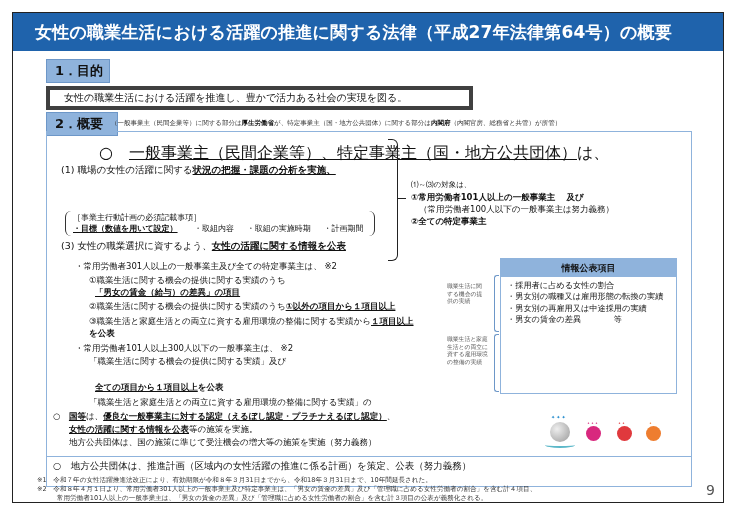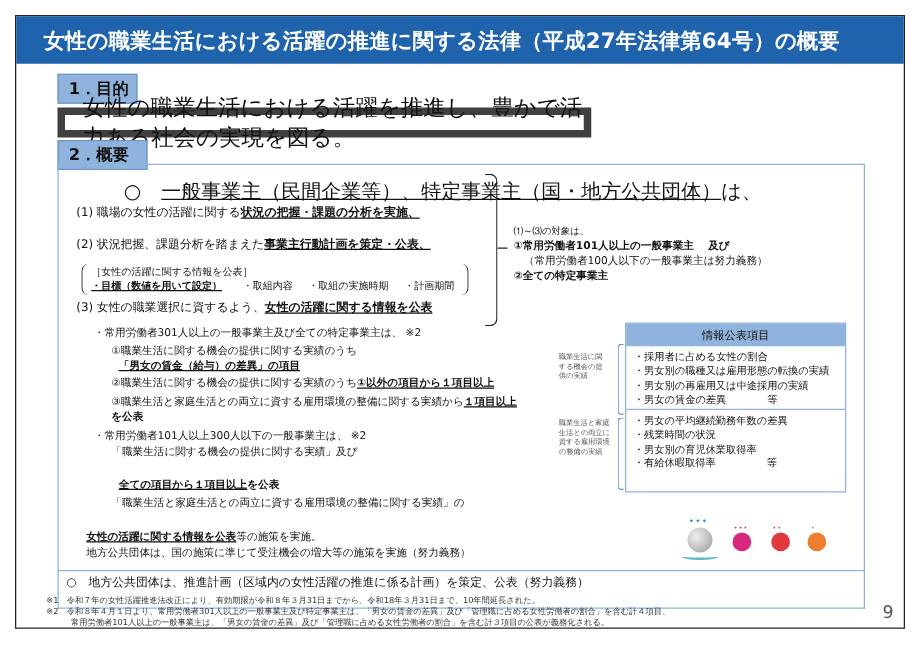--- a/index.html
+++ b/index.html
@@ -1,37 +1,37 @@
 <!DOCTYPE html>
 <html><head>
 <meta charset="utf-8">
 <style>
   * { box-sizing: border-box; margin: 0; padding: 0; }
   html, body { width: 736px; height: 516px; background: #ffffff; overflow: hidden; }
   body { font-family: "DejaVu Sans", "Liberation Sans", sans-serif; color: #111; position: relative; }
   .frame { position: absolute; left: 12px; top: 12px; width: 712px; height: 491px; border: 1.5px solid #222; background: #fff; }
   .title-bar { position: absolute; left: 0; top: 0; width: 100%; height: 38px; background: #1f63ac; color: #fff; font-weight: bold; font-size: 17px; display: flex; align-items: center; padding-left: 22px; letter-spacing: 0.2px; }
   .sec-label { position: absolute; background: #8fb3dc; border: 1px solid #6d97c8; font-weight: bold; font-size: 13px; color: #111; display: flex; align-items: center; padding-left: 8px; }
-  .purpose-box { position: absolute; left: 33px; top: 73px; width: 427px; height: 24px; border: 6px solid #404040; font-size: 18px; display: flex; align-items: center; padding-left: 14px; }
+  .purpose-box { position: absolute; left: 33px; top: 73px; width: 427px; height: 24px; border: 4px solid #404040; font-size: 10px; display: flex; align-items: center; padding-left: 14px; }
   .sunset { position: absolute; left: 500px; top: 55px; width: 138px; height: 37px; border: 1px dotted #d22; font-size: 12px; line-height: 15px; padding: 2px 6px; }
   .sunset .note { font-size: 8px; margin-left: 6px; }
   .overview-note { position: absolute; left: 98px; top: 106px; font-size: 6.5px; color: #333; white-space: nowrap; }
   .overview-note b { color: #111; }
   .main-box { position: absolute; left: 33px; top: 118px; width: 646px; height: 356px; border: 1px solid #8fb3dc; border-top: none; }
   .main-box::before { content: ""; position: absolute; left: 0; top: 0; width: 100%; border-top: 1px solid #8fb3dc; }
   .t { position: absolute; white-space: nowrap; }
   .u { text-decoration: underline; font-weight: bold; }
   .b { font-weight: bold; }
   .s12 { font-size: 16px; margin-left: 46px; }
   .s10 { font-size: 9.5px; }
   .s9 { font-size: 8.5px; }
   .bracket-big { position: absolute; border: 1.5px solid #222; border-left: none; border-radius: 0 6px 6px 0; }
   .paren-box { position: absolute; left: 52px; top: 198px; width: 310px; height: 25px; border-left: 1.2px solid #333; border-right: 1.2px solid #333; border-radius: 6px; font-size: 8px; line-height: 11px; padding-left: 7px; padding-top: 1px; }
   .info-panel { position: absolute; left: 487px; top: 245px; width: 177px; height: 136px; border: 1px solid #8fb3dc; }
-  .info-head { height: 18px; background: #8fb3dc; font-weight: normal; font-size: 9px; display: flex; align-items: center; justify-content: center; }
+  .info-head { height: 18px; background: #8fb3dc; font-weight: bold; font-size: 9px; display: flex; align-items: center; justify-content: center; }
   .info-grp { border-bottom: 1px solid #8fb3dc; padding: 3px 4px 2px 6px; font-size: 8.2px; line-height: 11.3px; }
   .info-grp:last-child { border-bottom: none; }
   .side-label { position: absolute; font-size: 5.8px; color: #555; line-height: 7.5px; white-space: normal; }
   .side-brace { position: absolute; width: 5px; border: 1px solid #6d97c8; border-right: none; border-radius: 3px 0 0 3px; }
   .footnote { position: absolute; font-size: 6.6px; color: #333; white-space: nowrap; line-height: 9px; }
   .page-num { position: absolute; right: 8px; bottom: 4px; font-size: 14px; color: #555; }
   .logo { position: absolute; border-radius: 50%; }
   .crown { position: absolute; font-size: 5px; letter-spacing: 1px; }
 </style>
 </head>
@@ -41,34 +41,34 @@
 
   <div class="title-bar">女性の職業生活における活躍の推進に関する法律（平成27年法律第64号）の概要</div>
 
   <div class="sec-label" style="left:33px; top:46px; width:64px; height:24px;">1．目的</div>
   <div class="purpose-box">
     <span>女性の職業生活における活躍を推進し、豊かで活力ある社会の実現を図る。</span>
   </div>
 
 
   <div class="sec-label" style="left:33px; top:99px; width:72px; height:24px;">2．概要</div>
+  <div class="overview-note">
+    <span>（一般事業主（民間企業等）に関する部分は</span><b>厚生労働省</b><span>が、特定事業主（国・地方公共団体）に関する部分は</span><b>内閣府</b><span>（内閣官房、総務省と共管）が所管）</span>
+  </div>
 
   <div class="main-box"></div>
 
   <div class="t s12" style="left:40px; top:130px;">
     <span>○　</span><span class="u" style="font-weight:normal;">一般事業主（民間企業等）、特定事業主（国・地方公共団体）</span><span>は、</span>
   </div>
   <div class="t s10" style="left:48px; top:151px;">
     <span>(1) 職場の女性の活躍に関する</span><span class="u">状況の把握・課題の分析を実施、</span>
   </div>
-  <div class="t s10" style="left:48px; top:176px;">
-    <span>(2) 状況把握、課題分析を踏まえた</span><span class="u">事業主行動計画を策定・公表、</span>
-  </div>
   <div class="paren-box">
-    <div>［女性の活躍に関する情報を公表］</div>
+    <div>［事業主行動計画の必須記載事項］</div>
     <div>
       <span class="u">・目標（数値を用いて設定）</span>
       <span style="margin-left:14px;">・取組内容</span>
       <span style="margin-left:10px;">・取組の実施時期</span>
       <span style="margin-left:10px;">・計画期間</span>
     </div>
   </div>
   <div class="t s10" style="left:48px; top:227px;">
     <span>(3) 女性の職業選択に資するよう、</span><span class="u">女性の活躍に関する情報を公表</span>
   </div>
@@ -107,28 +107,25 @@
   <div class="side-brace" style="left:481px; top:321px; height:58px;"></div>
 
   <div class="info-panel">
     <div class="info-head">情報公表項目</div>
     <div class="info-grp">
       <div>・採用者に占める女性の割合</div>
       <div>・男女別の職種又は雇用形態の転換の実績</div>
       <div>・男女別の再雇用又は中途採用の実績</div>
       <div>・男女の賃金の差異　　　　等</div>
     </div>
-    <div class="info-grp">
-      <div>・男女の平均継続勤務年数の差異</div>
-      <div>・残業時間の状況</div>
-      <div>・男女別の育児休業取得率</div>
-      <div>・有給休暇取得率　　　　　等</div>
-    </div>
   </div>
 
+  <div class="t s9" style="left:40px; top:398px;">
+    <span>○　</span><span class="u">国等</span><span>は、</span><span class="u">優良な一般事業主に対する認定（えるぼし認定・プラチナえるぼし認定）</span><span>、</span>
+  </div>
   <div class="t s9" style="left:56px; top:411px;">
     <span class="u">女性の活躍に関する情報を公表</span><span>等の施策を実施。</span>
   </div>
   <div class="t s9" style="left:56px; top:424px;">地方公共団体は、国の施策に準じて受注機会の増大等の施策を実施（努力義務）</div>
 
   <div>
     <div class="crown" style="left:538px; top:401px; color:#2a8fcf;">✦✦✦</div>
     <div class="logo" style="left:537px; top:409px; width:20px; height:20px; background:radial-gradient(circle at 35% 35%, #eee, #999);"></div>
     <div style="position:absolute; left:532px; top:429px; width:30px; height:6px; border-bottom:2px solid #5cb8c9; border-radius:0 0 50% 50%;"></div>
     <div class="crown" style="left:574px; top:407px; color:#d42a7d;">•••</div>

